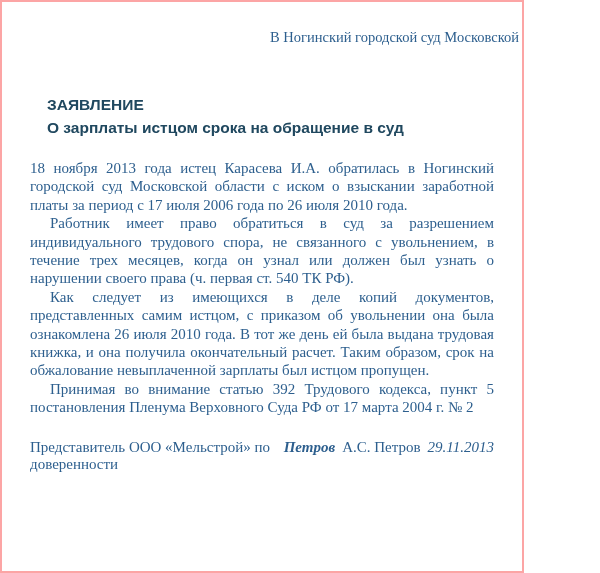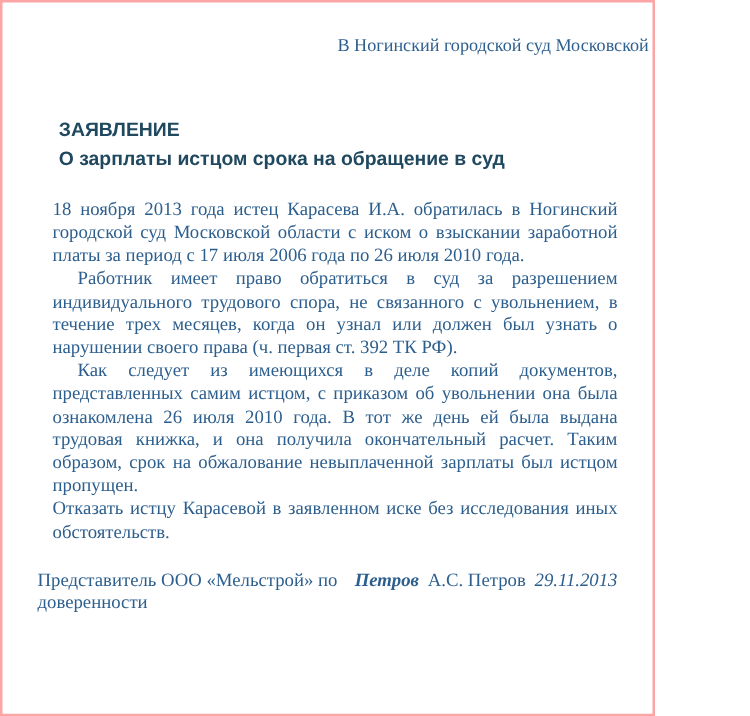--- a/index.html
+++ b/index.html
@@ -36,21 +36,20 @@
     color: #20485f;
     font-size: 15.5px;
     line-height: 23px;
   }
   
   .body-block {
     margin-top: 20px;
     font-size: 15px;
     line-height: 18.4px;
     text-align: justify;
-    margin-left: 12px;
   }
   .para { text-indent: 20px; }
   .para.first { text-indent: 0; }
   .request-label { margin-top: 14px; }
   
   .footer-row {
     margin-top: 22px;
     display: flex;
     justify-content: space-between;
     align-items: baseline;
@@ -73,24 +72,24 @@
       </div>
     </div>
 
     <div class="title-block">
       <div>ЗАЯВЛЕНИЕ</div>
       <div>О зарплаты истцом срока на обращение в суд</div>
     </div>
 
     <div class="body-block">
       <p class="para first">18 ноября 2013 года истец Карасева И.А. обратилась в Ногинский городской суд Московской области с иском о взыскании заработной платы за период с 17 июля 2006 года по 26 июля 2010 года.</p>
-      <p class="para">Работник имеет право обратиться в суд за разрешением индивидуального трудового спора, не связанного с увольнением, в течение трех месяцев, когда он узнал или должен был узнать о нарушении своего права (ч. первая ст. 392 ТК РФ).</p>
+      <p class="para">Работник имеет право обратиться в суд за разрешением индивидуального трудового спора, не связанного с увольнением, в течение трех месяцев, когда он узнал или должен был узнать о нарушении своего права (ч. первая ст. 540 ТК РФ).</p>
       <p class="para">Как следует из имеющихся в деле копий документов, представленных самим истцом, с приказом об увольнении она была ознакомлена 26 июля 2010 года. В тот же день ей была выдана трудовая книжка, и она получила окончательный расчет. Таким образом, срок на обжалование невыплаченной зарплаты был истцом пропущен.</p>
+      <p class="para">Принимая во внимание статью 392 Трудового кодекса, пункт 5 постановления Пленума Верховного Суда РФ от 17 марта 2004 г. № 2</p>
 
-      <p>Отказать истцу Карасевой в заявленном иске без исследования иных обстоятельств.</p>
     </div>
 
     <div class="footer-row">
       <div>Представитель ООО «Мельстрой» по доверенности</div>
       <div class="signature-group">
         <span class="sig-name">Петров</span><span class="sig-initials">А.С. Петров</span><span class="sig-date">29.11.2013</span>
       </div>
     </div>
 
   </div>

